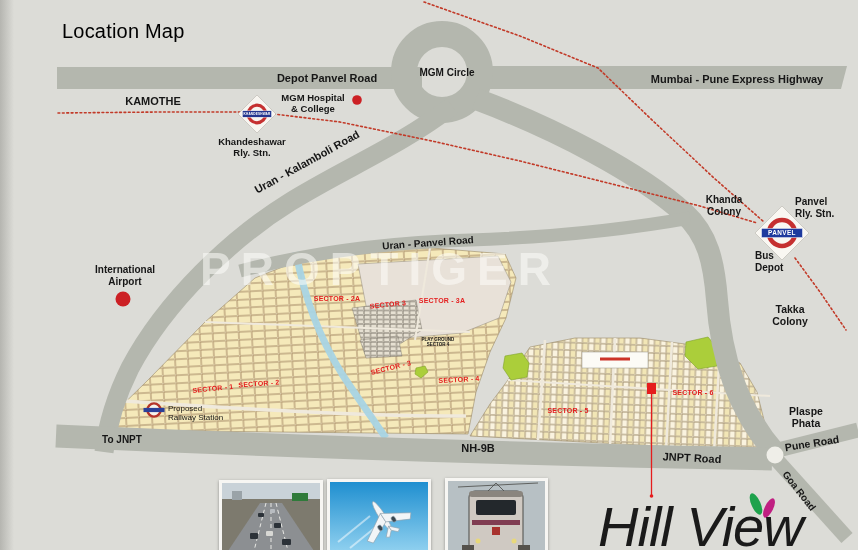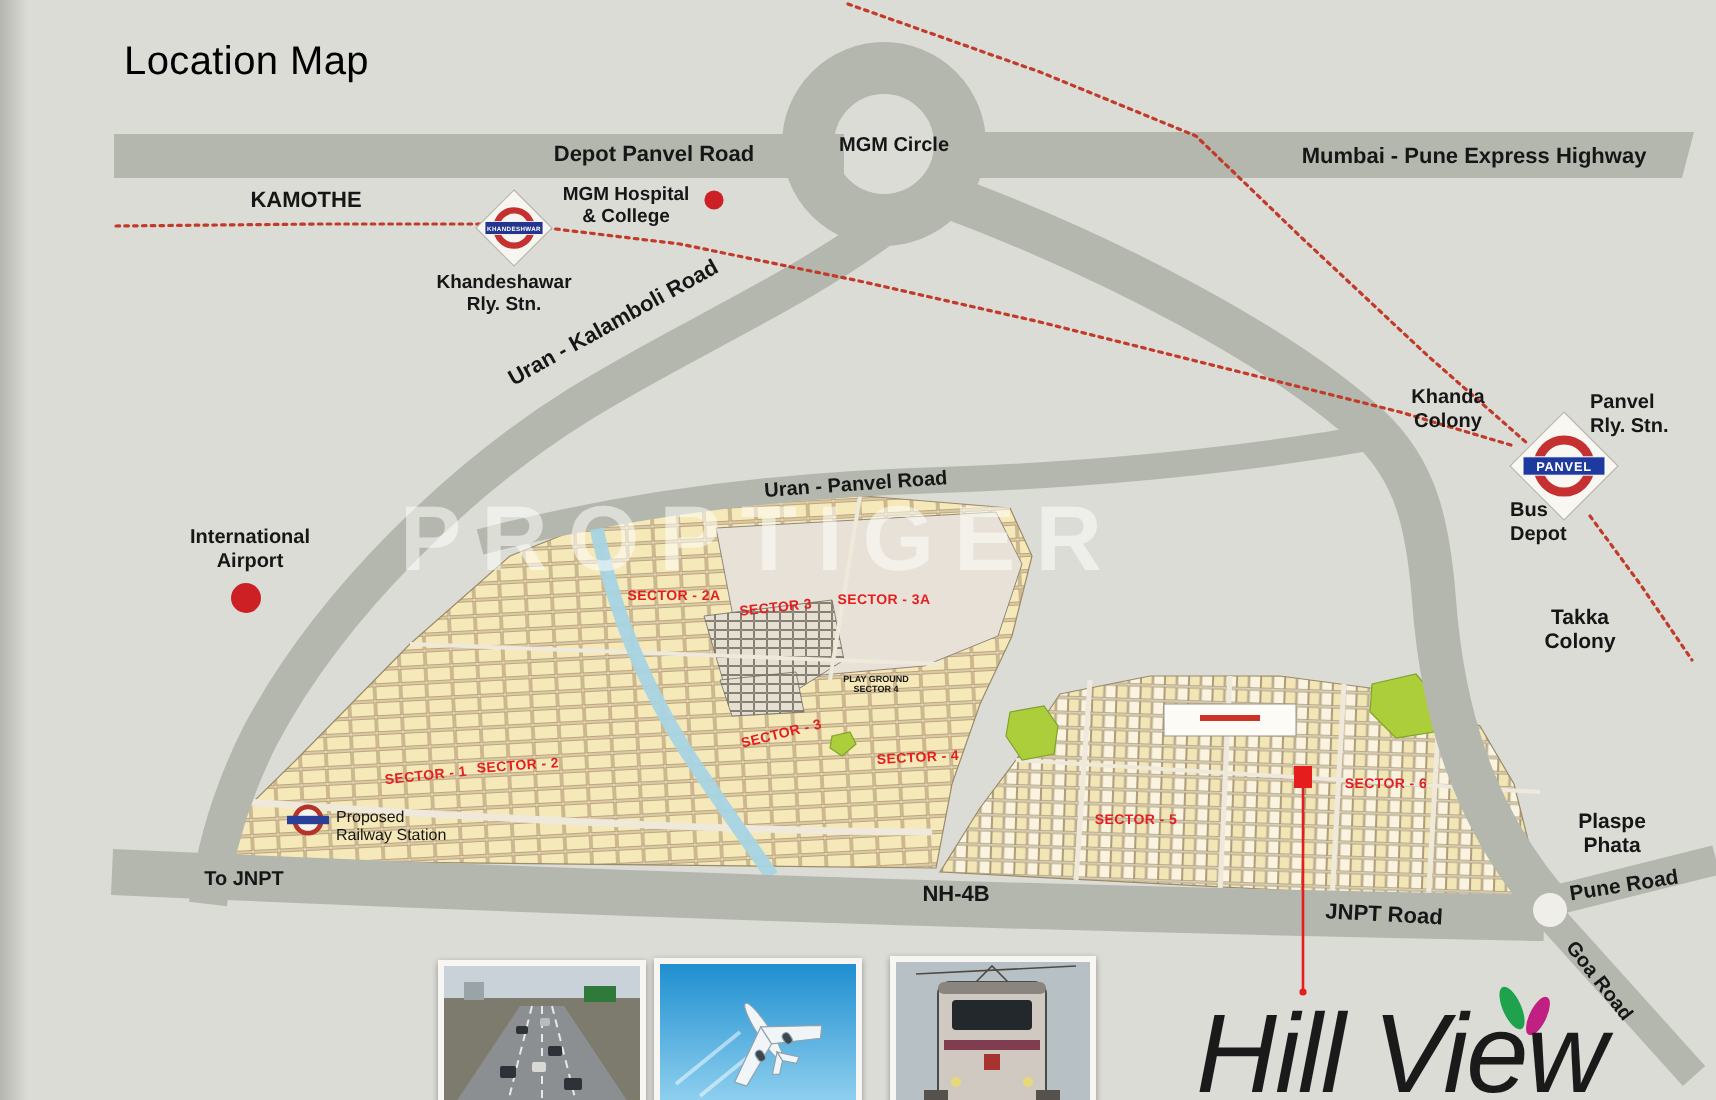--- a/index.html
+++ b/index.html
@@ -145,21 +145,21 @@
 
 <div class="title">Location Map</div>
 
 <div class="lbl" style="left:153px;top:101px;font-size:11px">KAMOTHE</div>
 <div class="lbl" style="left:327px;top:78px;font-size:11px">Depot Panvel Road</div>
 <div class="lbl" style="left:447px;top:73px;font-size:10px">MGM Circle</div>
 <div class="lbl" style="left:737px;top:79px;font-size:11px">Mumbai - Pune Express Highway</div>
 <div class="lbl" style="left:307px;top:162px;font-size:11px;--rot:-29deg">Uran - Kalamboli Road</div>
 <div class="lbl" style="left:428px;top:243px;font-size:10px;--rot:-4deg">Uran - Panvel Road</div>
 <div class="lbl" style="left:122px;top:440px;font-size:10px">To JNPT</div>
-<div class="lbl" style="left:478px;top:448px;font-size:11px">NH-4B</div>
+<div class="lbl" style="left:478px;top:448px;font-size:11px">NH-9B</div>
 <div class="lbl" style="left:692px;top:458px;font-size:11px;--rot:3deg">JNPT Road</div>
 <div class="lbl" style="left:812px;top:443px;font-size:10.5px;--rot:-9deg">Pune Road</div>
 <div class="lbl" style="left:799px;top:491px;font-size:10px;--rot:52deg">Goa Road</div>
 
 <div class="lbl" style="left:313px;top:104px;font-size:9.5px">
   <div>MGM Hospital</div>
   <div>&amp; College</div>
 </div>
 <div class="lbl" style="left:252px;top:148px;font-size:9.5px">
   <div>Khandeshawar</div>

